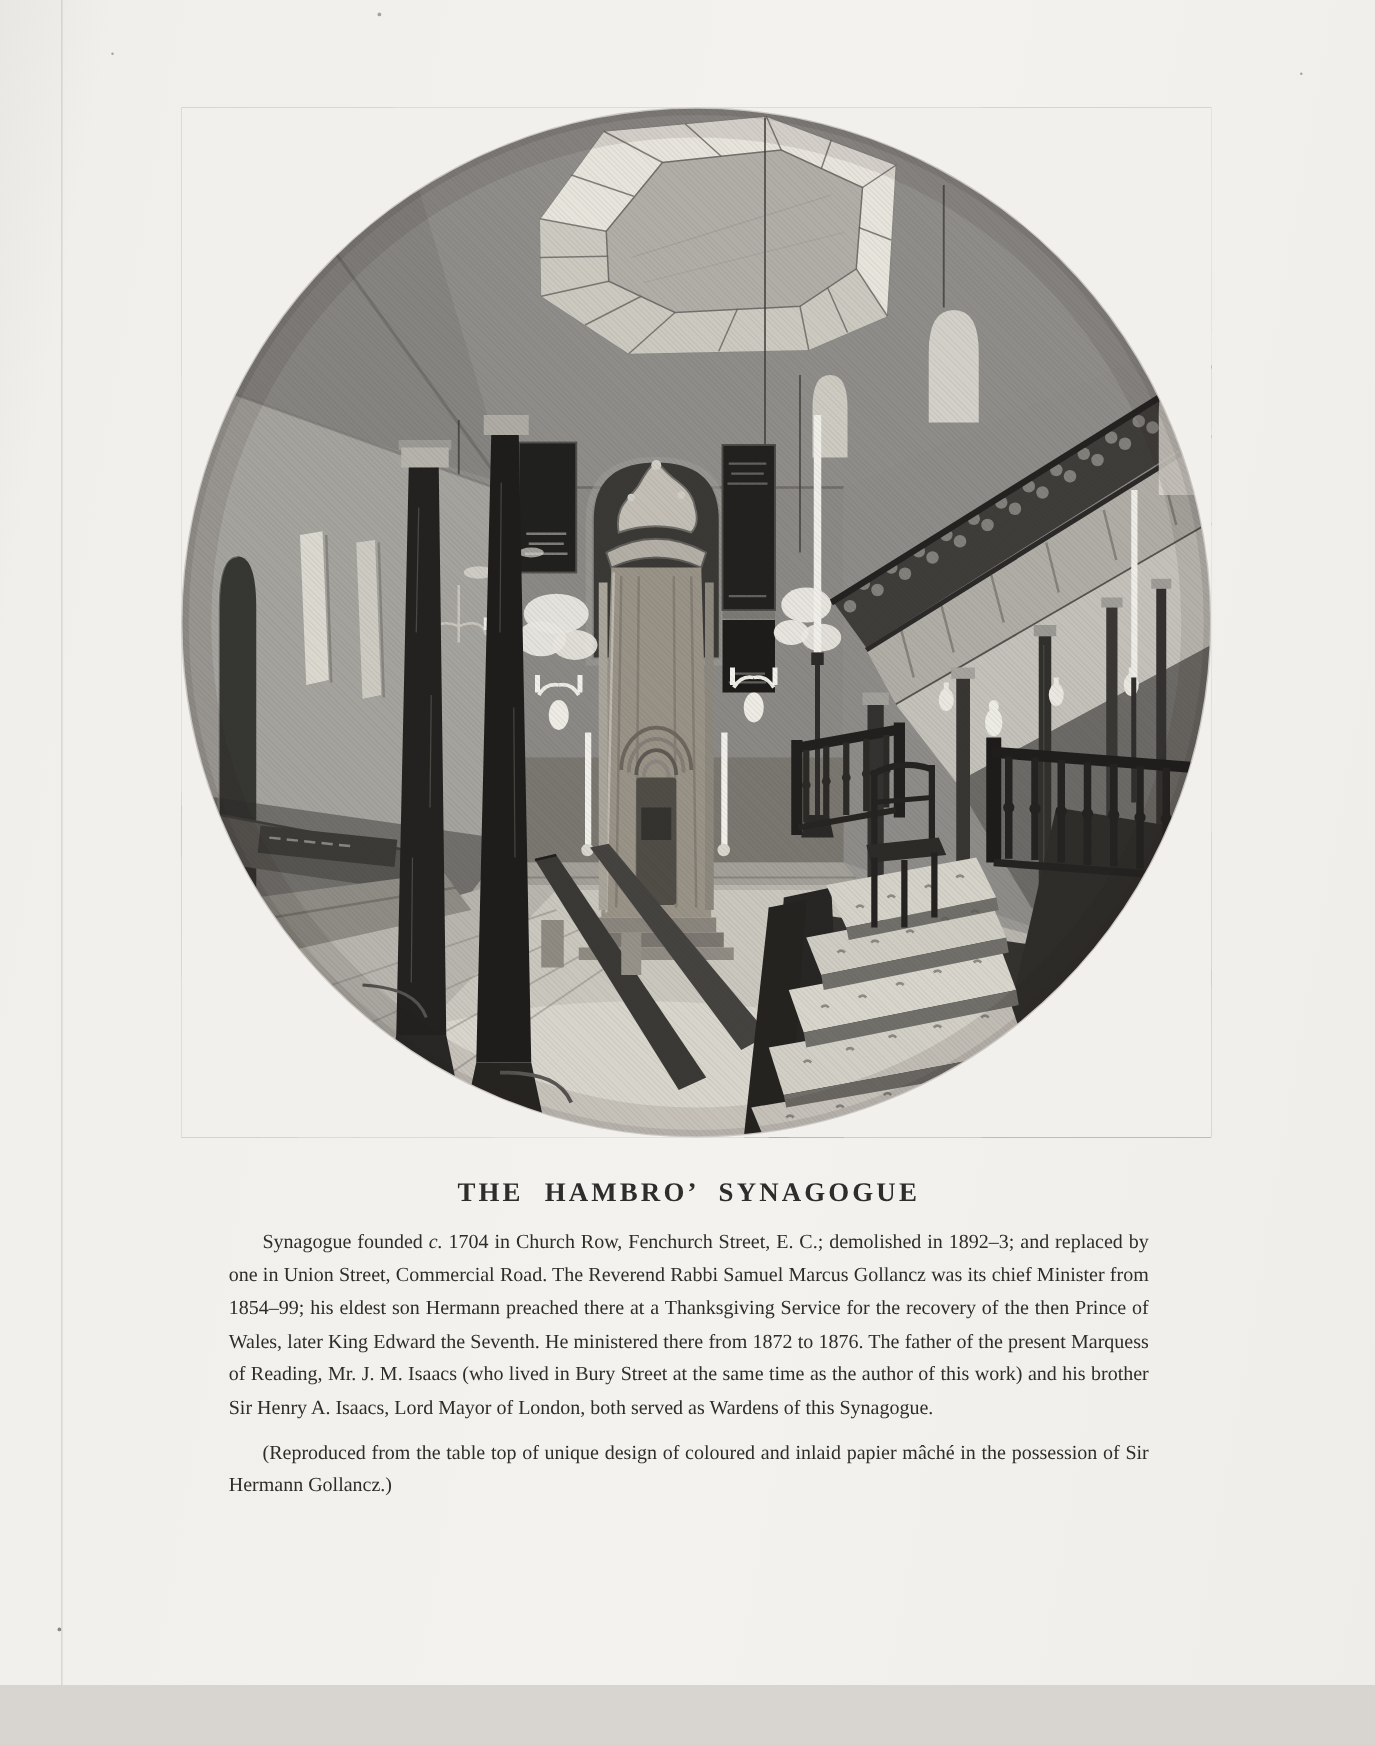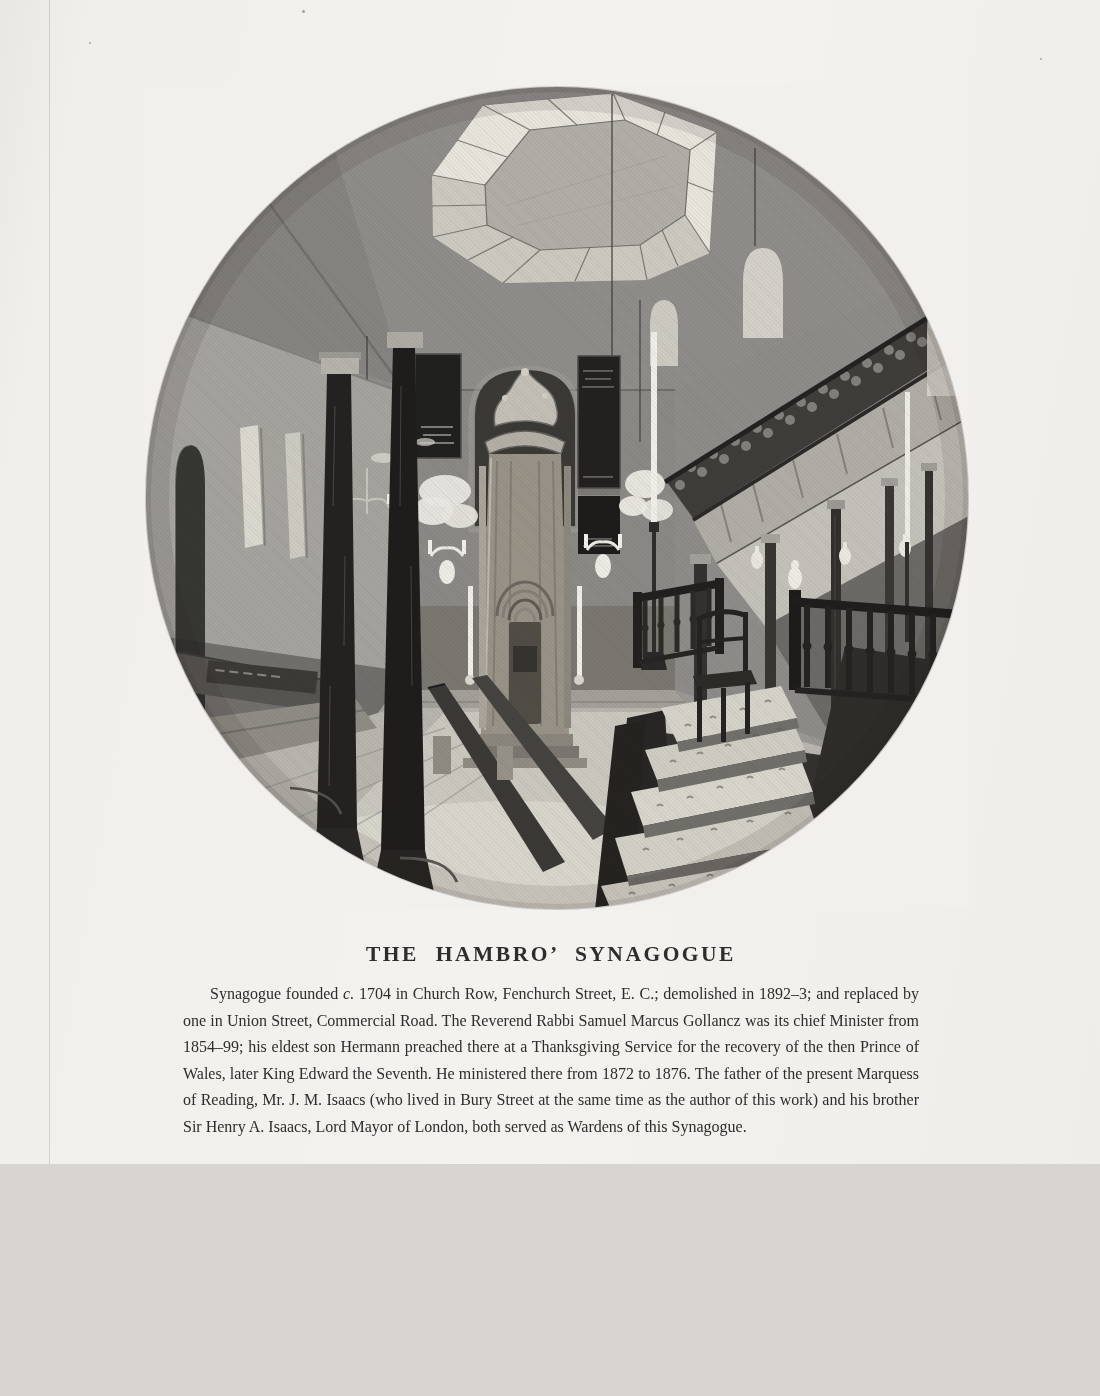--- a/index.html
+++ b/index.html
@@ -1,17 +1,17 @@
 <!DOCTYPE html>
 <html><head>
 <meta charset="utf-8">
 <style>
   html,body{margin:0;padding:0;background:#d8d5d0;}
   .page{
-    position:relative;width:1100px;height:1164px;margin:0 auto;
+    position:relative;width:1100px;height:1348px;margin:0 auto;
     background:linear-gradient(100deg,#e9e7e3 0%,#f1efeb 7%,#f4f2ee 55%,#efede9 100%);
     font-family:"Liberation Serif","DejaVu Serif",serif;color:#2e2d2b;overflow:hidden;
   }
   .gutter{position:absolute;left:49px;top:0;width:1px;height:100%;background:rgba(110,105,98,.22);}
   .figure{position:absolute;left:145px;top:86px;width:824px;height:824px;}
   .figure svg{display:block;width:824px;height:824px;}
   .halftone{position:absolute;left:1px;top:1px;width:822px;height:822px;border-radius:50%;
     background:repeating-linear-gradient(45deg,rgba(28,28,26,.05) 0 1px,rgba(255,255,255,0) 1px 3px);
     pointer-events:none;}
   .caption{position:absolute;left:183px;top:942px;width:736px;}
@@ -440,14 +440,15 @@
       <circle cx="412" cy="412" r="400" fill="none" stroke="rgba(35,34,32,0.10)" stroke-width="24"></circle>
       <circle cx="412" cy="412" r="409" fill="none" stroke="rgba(35,34,32,0.10)" stroke-width="6"></circle>
     </g>
   </svg>
   <div class="halftone"></div>
   </div>
 
   <section class="caption">
     <h1>THE HAMBRO’ SYNAGOGUE</h1>
     <p><span>Synagogue founded </span><em>c.</em><span> 1704 in Church Row, Fenchurch Street, E. C.; demolished in 1892–3; and replaced by one in Union Street, Commercial Road.  The Reverend Rabbi Samuel Marcus Gollancz was its chief Minister from 1854–99; his eldest son Hermann preached there at a Thanksgiving Service for the recovery of the then Prince of Wales, later King Edward the Seventh.  He ministered there from 1872 to 1876.  The father of the present Marquess of Reading, Mr. J. M. Isaacs (who lived in Bury Street at the same time as the author of this work) and his brother Sir Henry A. Isaacs, Lord Mayor of London, both served as Wardens of this Synagogue.</span></p>
+    <p class="second">(Reproduced from the table top of unique design of coloured and inlaid papier mâché in the possession of Sir Hermann Gollancz.)</p>
   </section>
 </div>
 
 </body></html>

